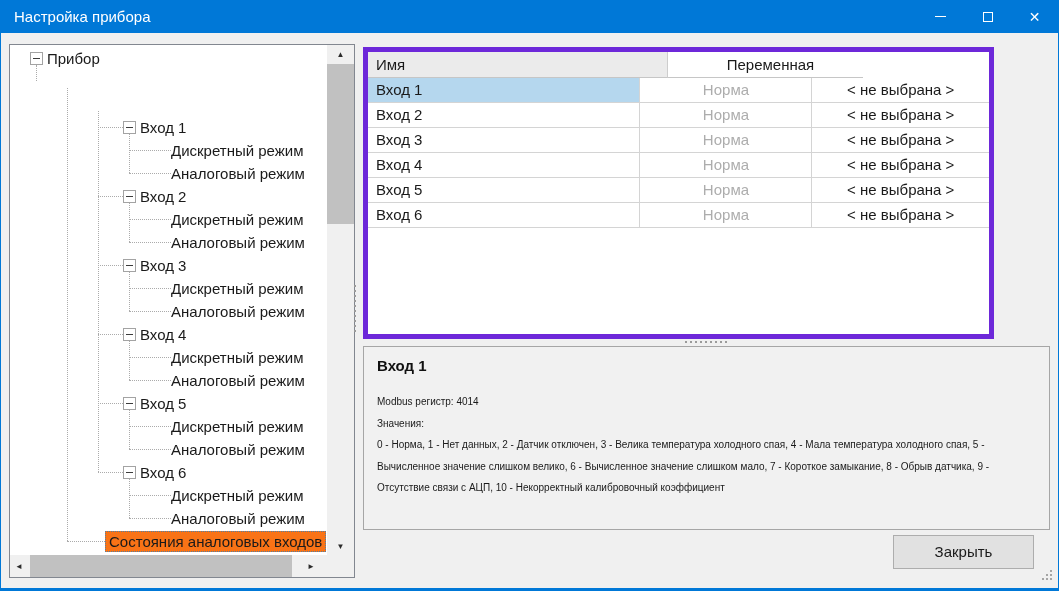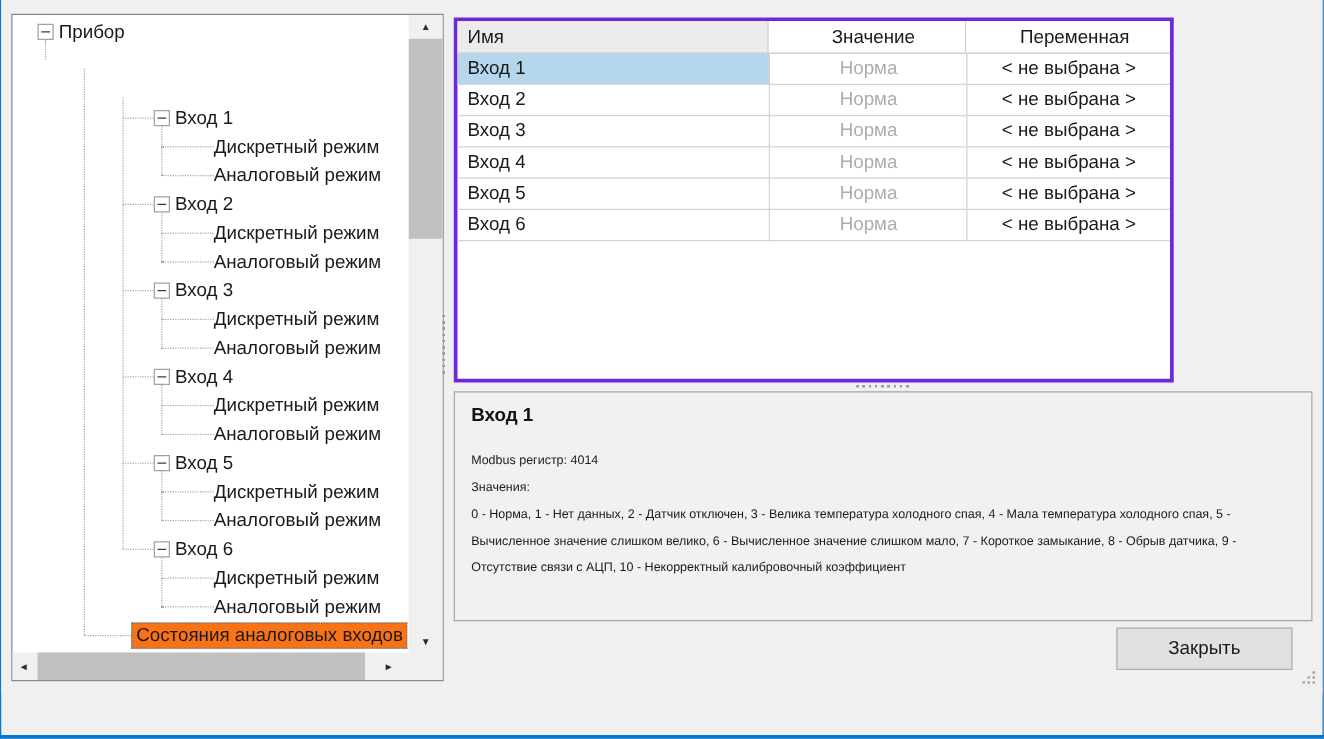--- a/index.html
+++ b/index.html
@@ -37,21 +37,21 @@
   .hsb{position:absolute;left:0;bottom:0;width:344px;height:22px;background:#f0f0f0;}
   .hsb .sb-btn{height:100%;width:18px;}
   .hsb-thumb{position:absolute;left:20px;top:0;width:262px;height:100%;background:#c1c1c1;}
   
   .splitter-v{position:absolute;left:353px;top:252px;width:2px;height:48px;
     background:repeating-linear-gradient(180deg,#9a9a9a 0 2px,transparent 2px 5px);}
   .splitter-h{position:absolute;left:362px;top:306px;width:687px;height:6px;display:flex;align-items:center;justify-content:center;}
   .splitter-h::after{content:"";width:44px;height:2px;
     background:repeating-linear-gradient(90deg,#9a9a9a 0 2px,transparent 2px 5px);}
   
-  .grid-panel{position:absolute;left:362px;top:14px;width:576px;height:292px;background:#fff;border:3px solid #6d28d9;}
+  .grid-panel{position:absolute;left:362px;top:14px;width:631px;height:292px;background:#fff;border:5px solid #6d28d9;}
   .g-header{display:flex;height:26px;}
   .g-hcell{font-size:15px;line-height:25px;padding-left:10px;background:#fff;
     border-right:1px solid #cdcdcd;border-bottom:1px solid #c6c6c6;color:#1a1a1a;}
   .g-hcell.shaded{background:#ebebeb;}
   .g-row{display:flex;height:25px;}
   .g-cell{font-size:15px;line-height:24px;border-right:1px solid #d4d4d4;border-bottom:1px solid #d4d4d4;color:#1a1a1a;}
   .col-0{width:300px;padding-left:8px;}
   .col-1{width:190px;text-align:center;}
   .col-2{width:195px;text-align:center;border-right:none;}
   .g-cell.value{color:#adadad;}
@@ -64,20 +64,34 @@
   
   .close-btn{position:absolute;left:892px;top:502px;width:141px;height:34px;background:#e1e1e1;
     border:1px solid #adadad;font-size:15px;color:#1a1a1a;text-align:center;line-height:32px;cursor:default;}
   .resize-grip{position:absolute;left:1041px;top:537px;width:12px;height:12px;}
   .resize-grip i{position:absolute;width:2px;height:2px;background:#a5a5a5;}
 </style>
 </head>
 <body>
 
 <div class="window">
+  <div class="titlebar">
+    <span class="title">Настройка прибора</span>
+    <div class="tb-controls">
+      <div class="tb-btn">
+          <span class="min-glyph"></span>
+        </div>
+      <div class="tb-btn">
+          <span class="max-glyph"></span>
+        </div>
+      <div class="tb-btn">
+          <span class="close-glyph">✕</span>
+        </div>
+    </div>
+  </div>
 
   <div class="client">
 
     <div class="tree-panel">
       <div class="tree-content">
           <div class="tree-row" style="top: 0px;">
             <div class="expander" style="left: 18px;"></div>
             <span class="tree-label" style="left: 35px;">Прибор</span>
           </div>
           <div class="tree-row" style="top: 69px;">
@@ -190,21 +204,20 @@
             <span>►</span>
           </div>
       </div>
     </div>
 
     <div class="splitter-v"></div>
 
     <div class="grid-panel">
       <div class="g-header">
           <div class="g-hcell col-0 shaded">Имя</div>
-          <div class="g-hcell col-1">Значение</div>
           <div class="g-hcell col-2">Переменная</div>
         </div>
       <div>
           <div class="g-row">
             <div class="g-cell col-0 sel">Вход 1</div>
             <div class="g-cell col-1 value">Норма</div>
             <div class="g-cell col-2">&lt; не выбрана &gt;</div>
           </div>
           <div class="g-row">
             <div class="g-cell col-0">Вход 2</div>

